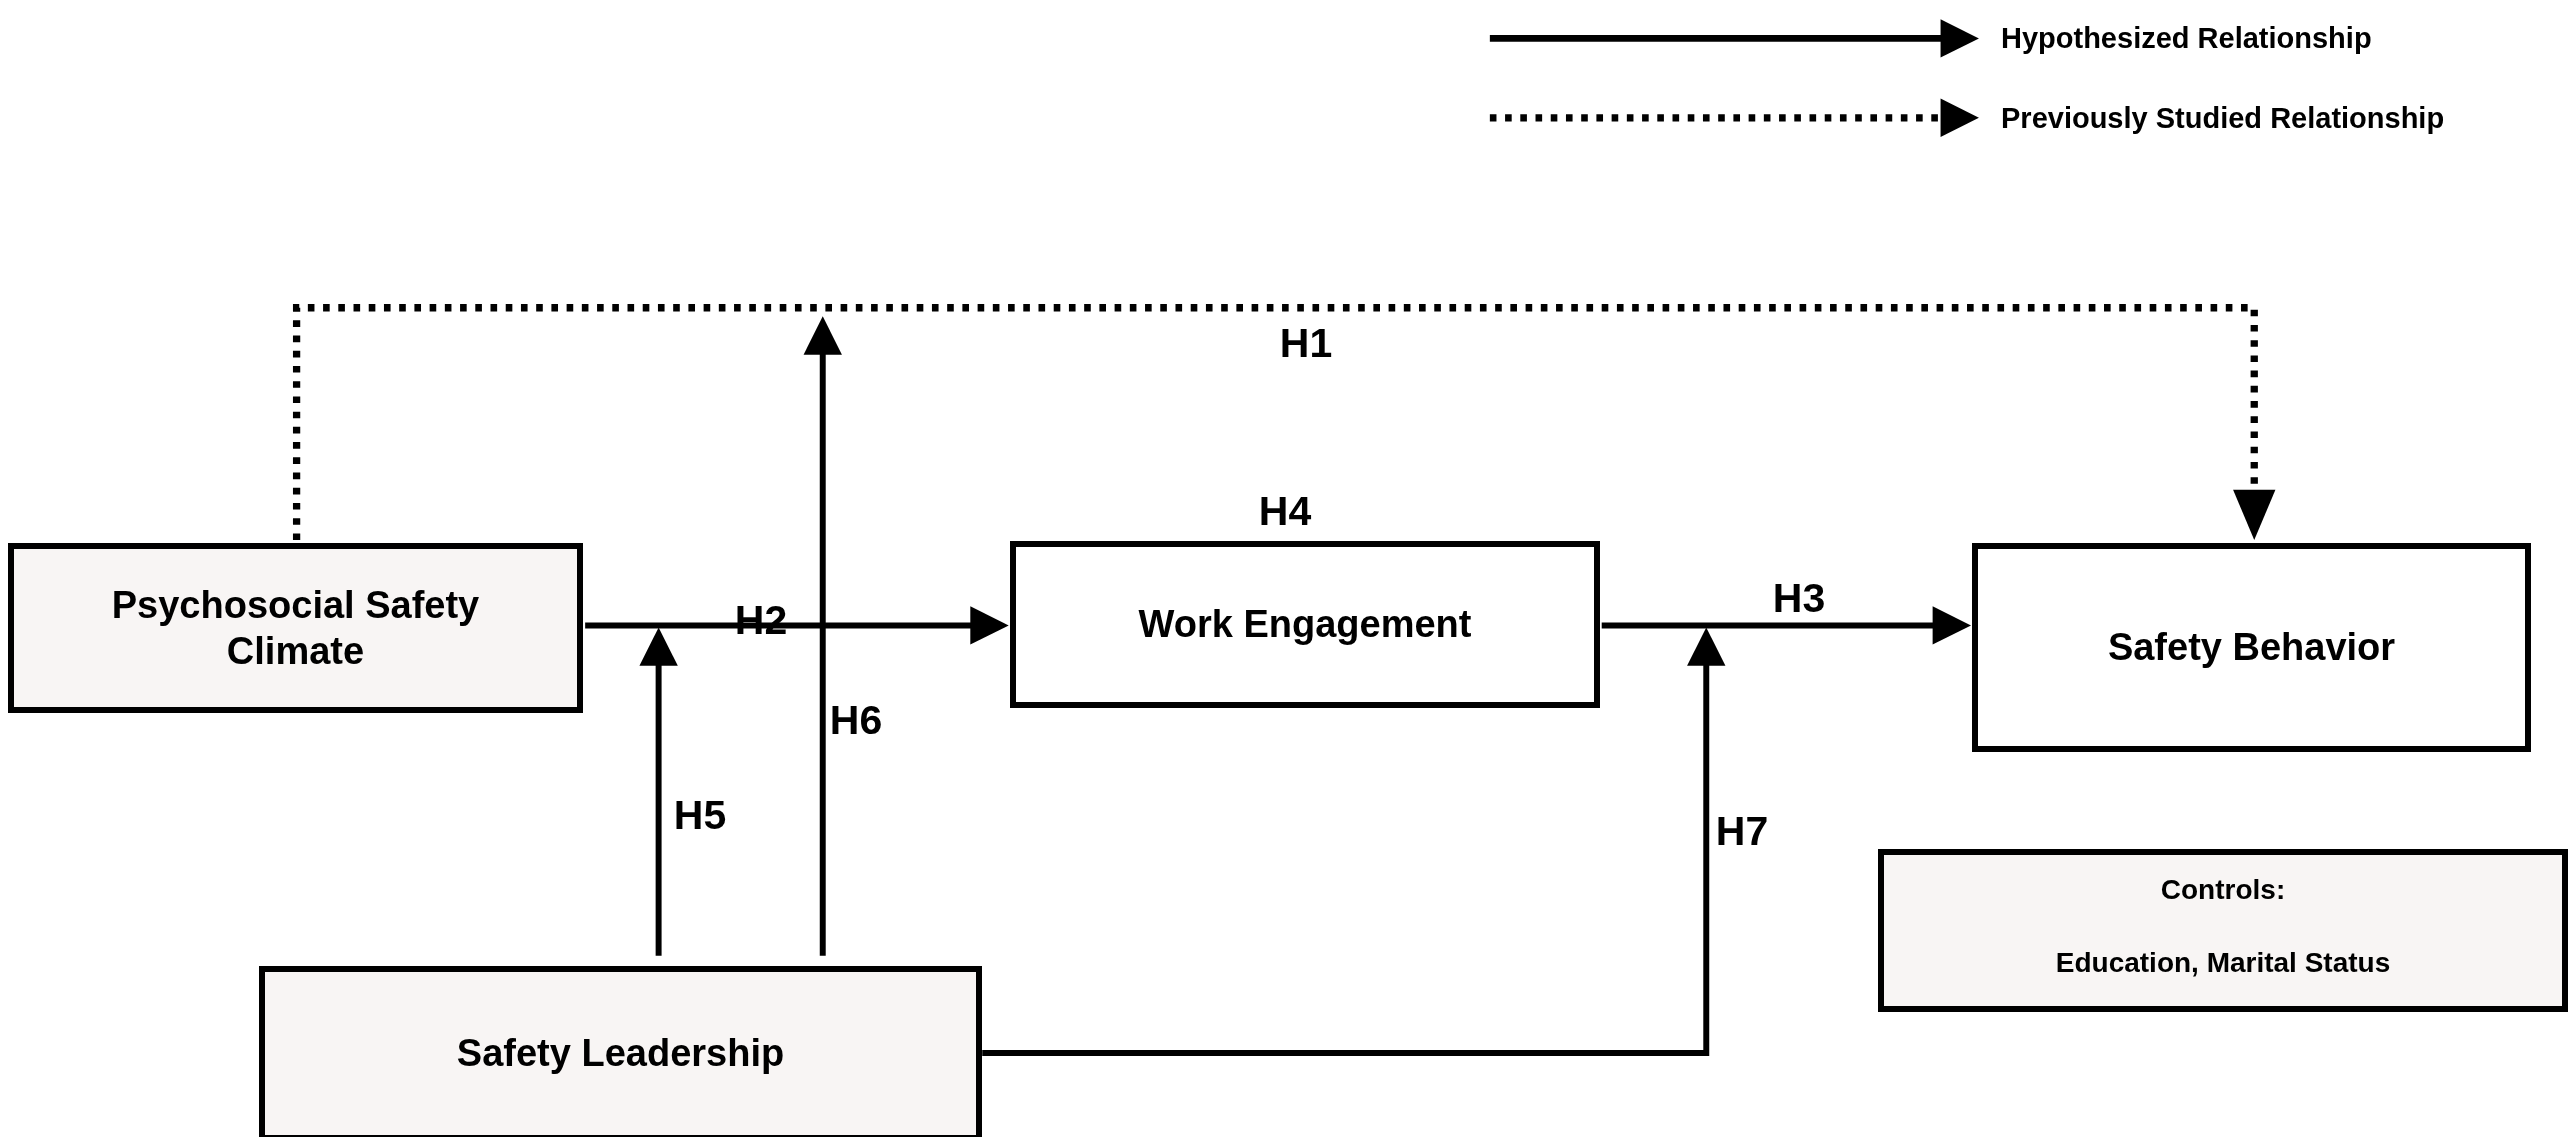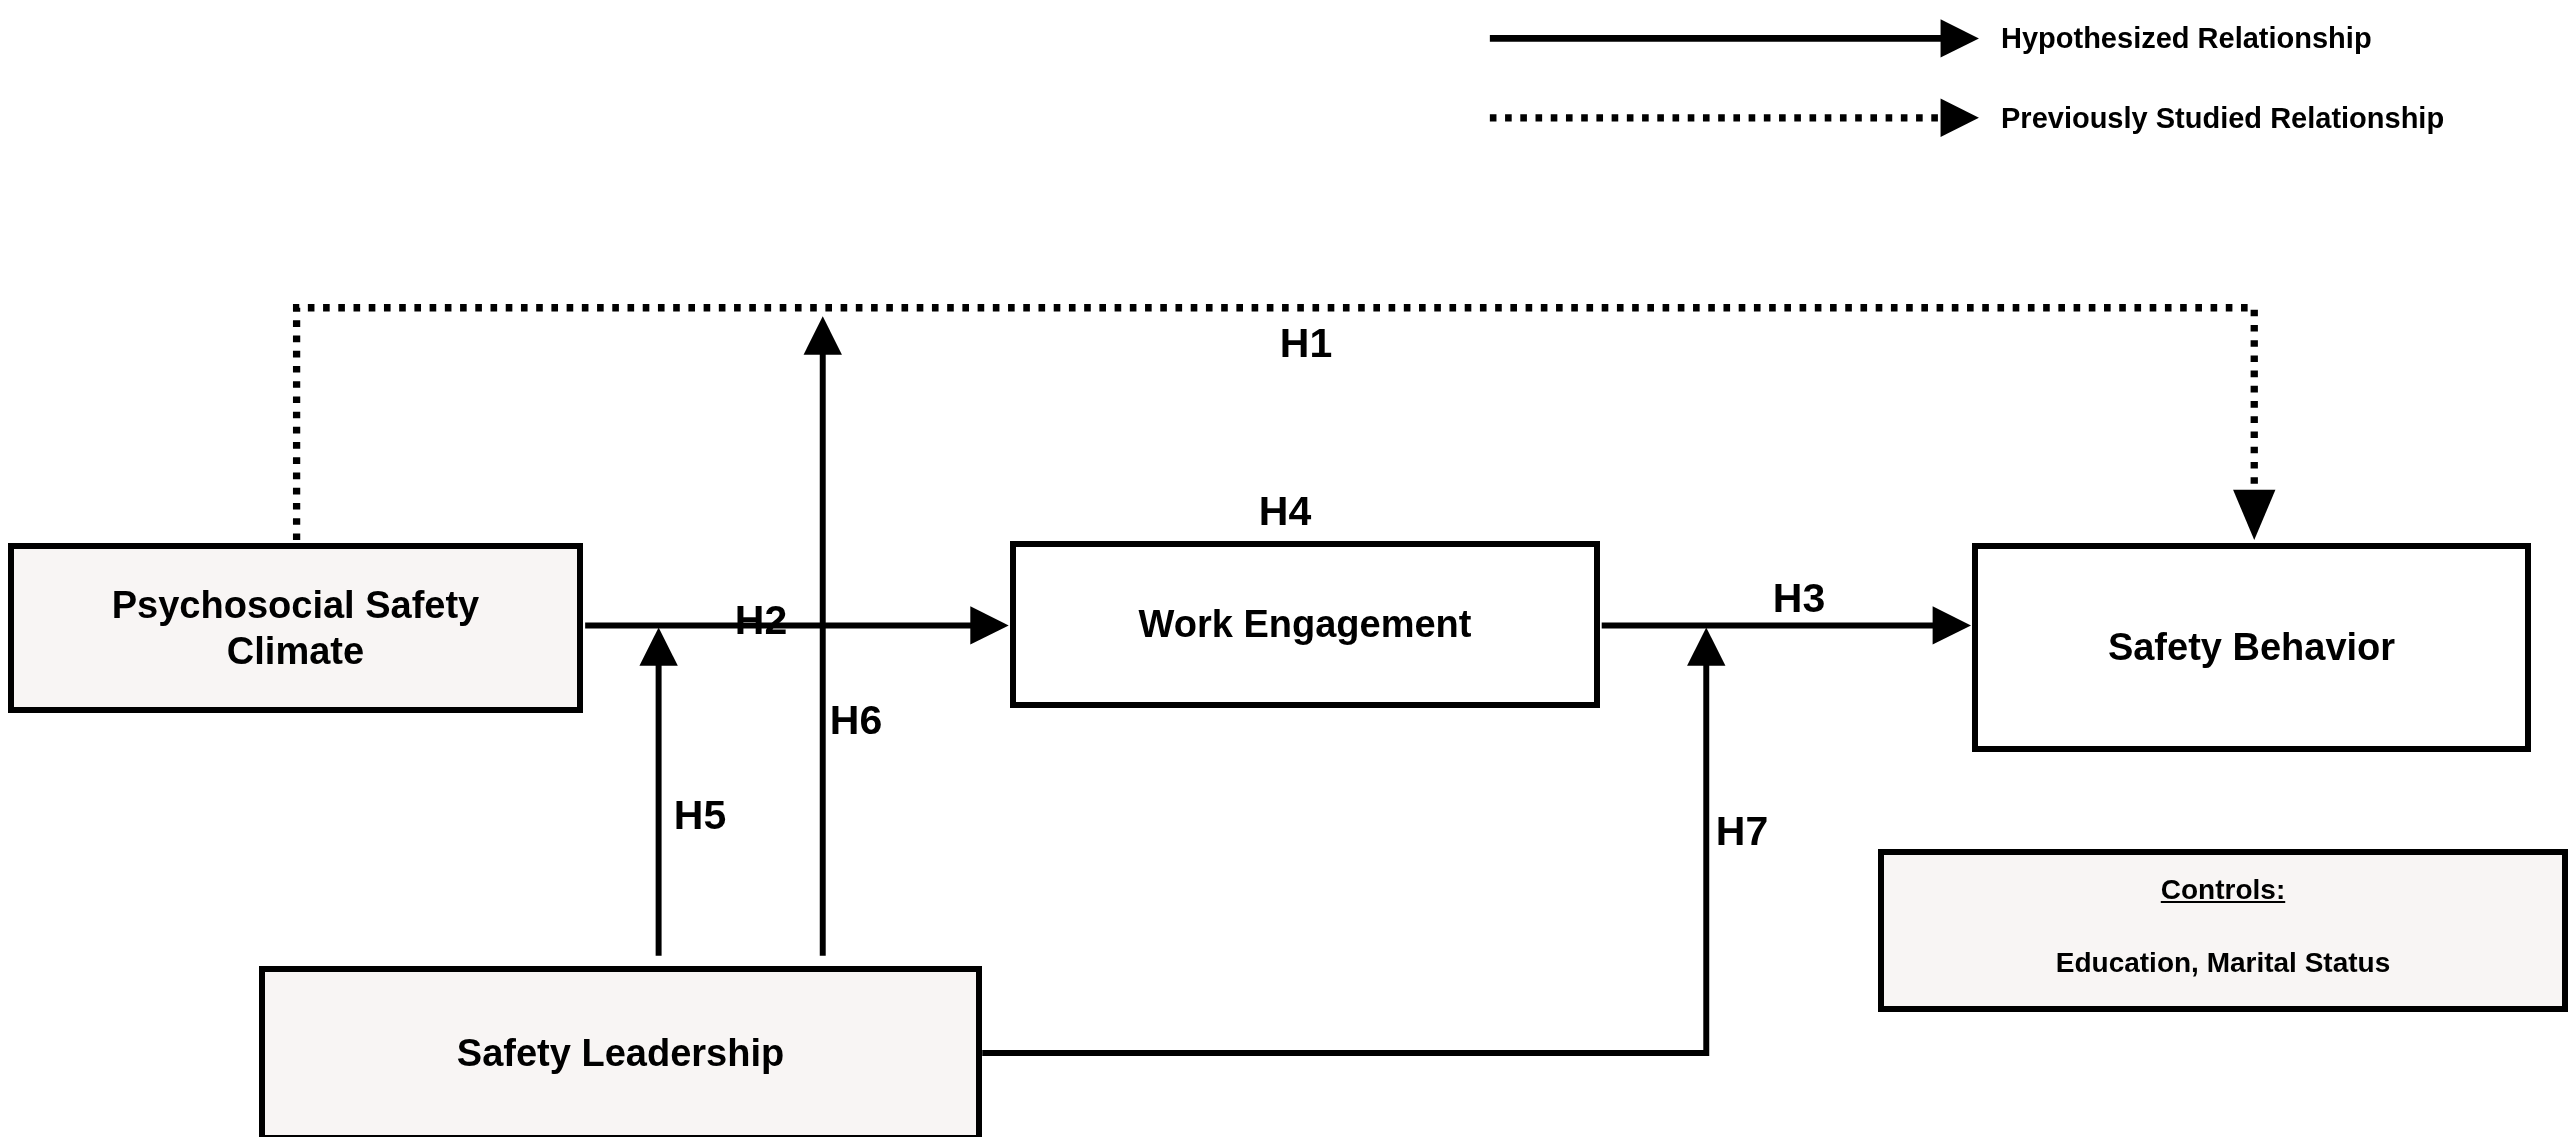--- a/index.html
+++ b/index.html
@@ -46,21 +46,21 @@
     position: absolute;
     left: 1878px; top: 849px; width: 690px; height: 163px;
     border: 6px solid #000000;
     box-sizing: border-box;
     background: #f8f5f4;
     color: #000000;
     font-weight: bold;
     font-size: 28px;
     text-align: center;
   }
-  .controls-line1 { margin-top: 18.5px; text-decoration: underline; }
+  .controls-line1 { margin-top: 18.5px; }
   .controls-line2 { margin-top: 41px; }
   .hlabel {
     position: absolute;
     transform: translate(-50%, -50%);
     color: #000000;
     font-weight: bold;
     font-size: 41px;
     white-space: nowrap;
   }
   .legend-label {

